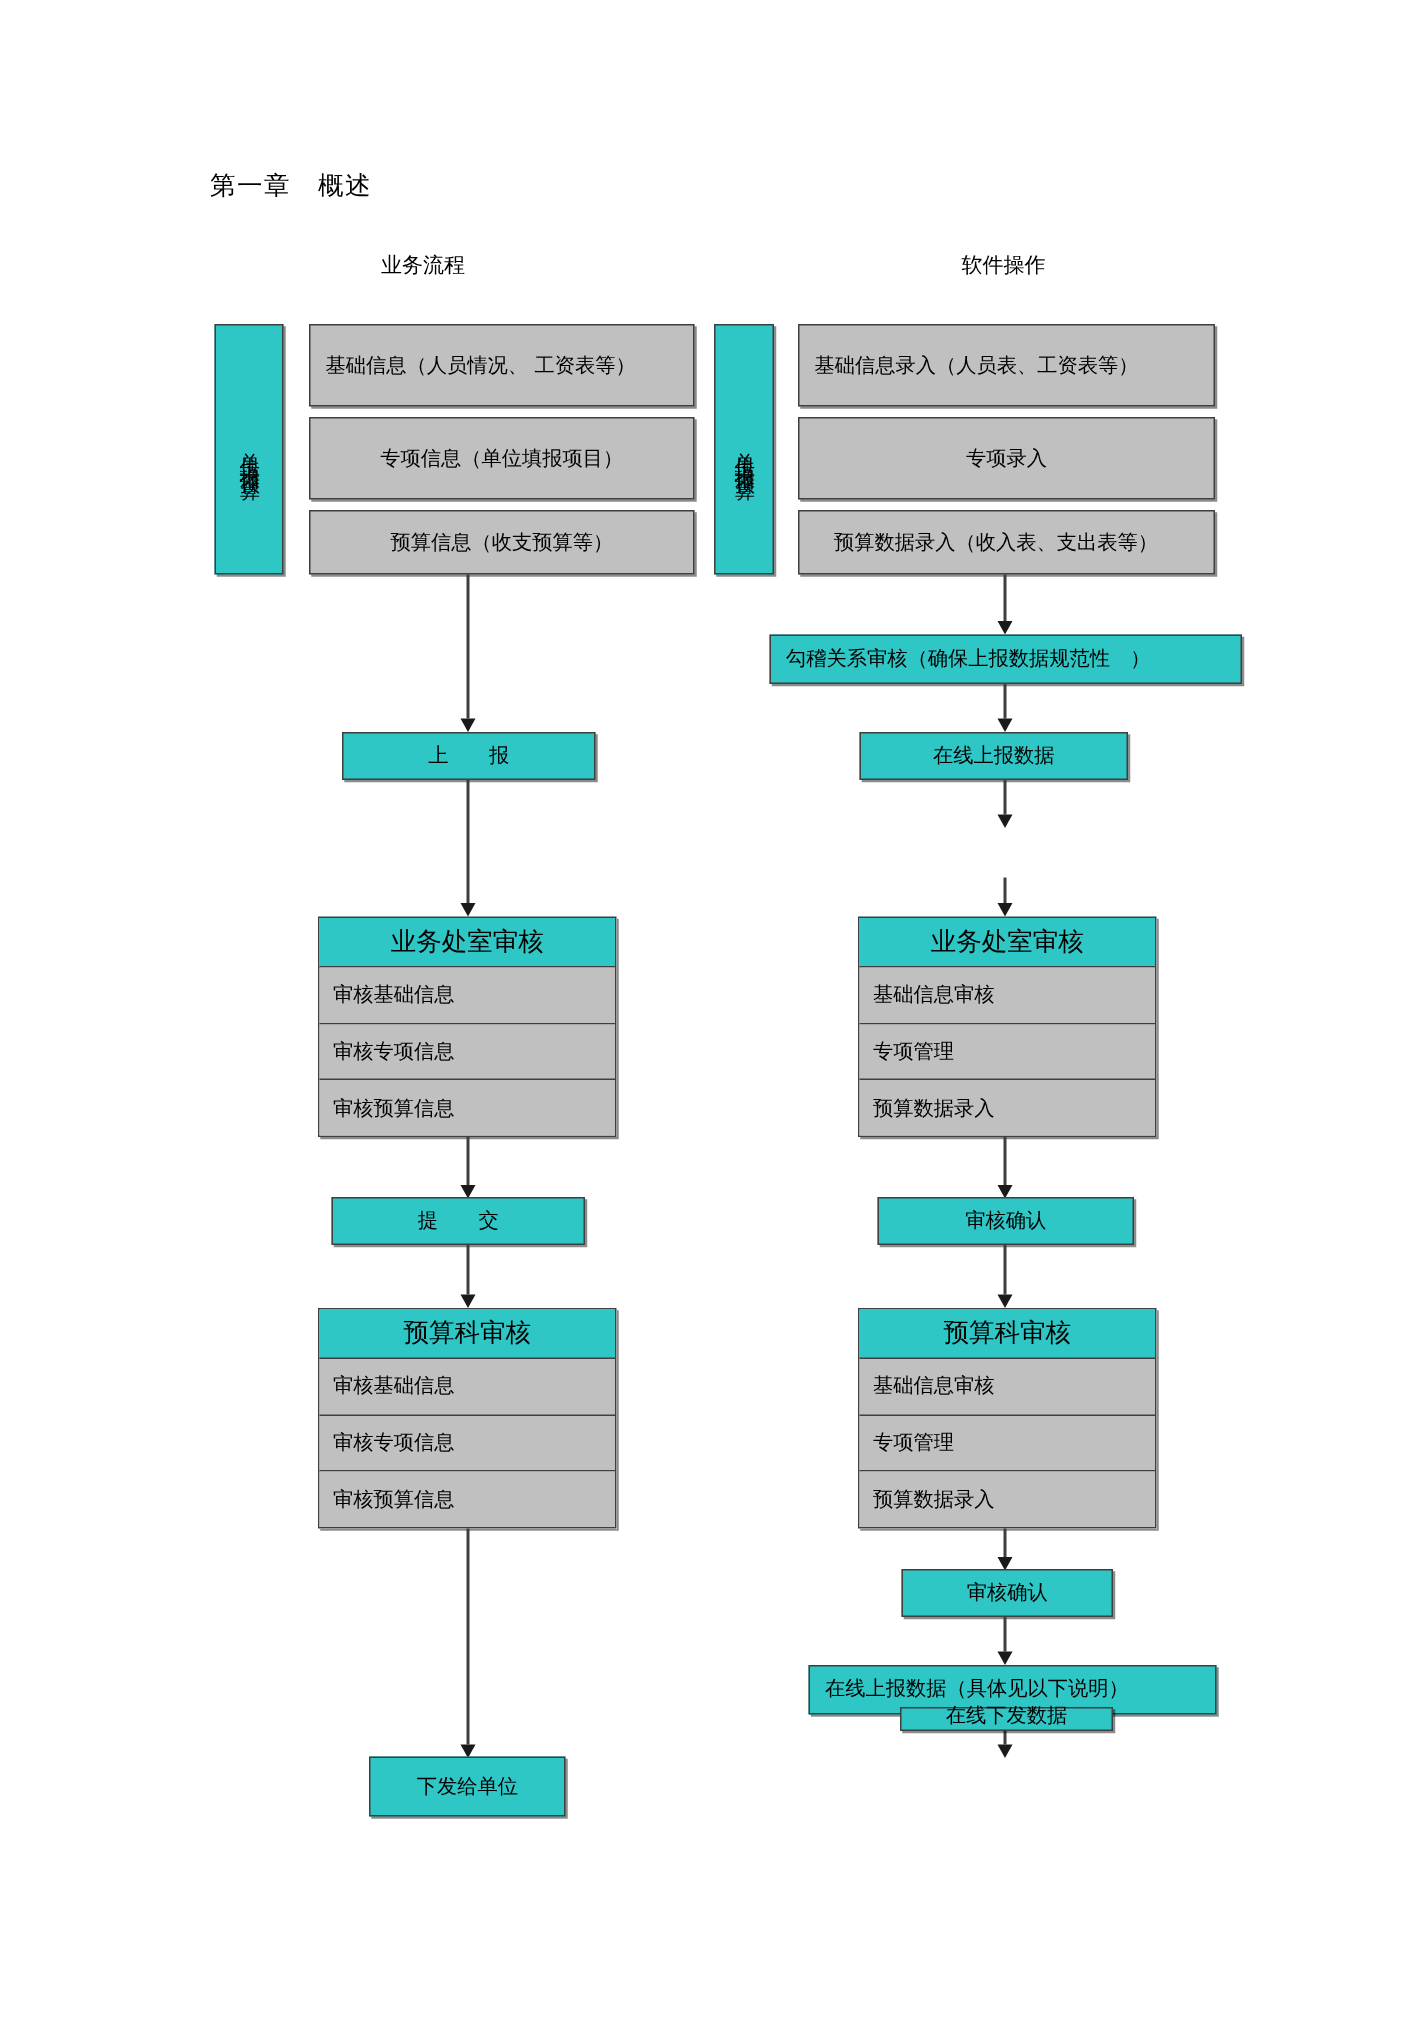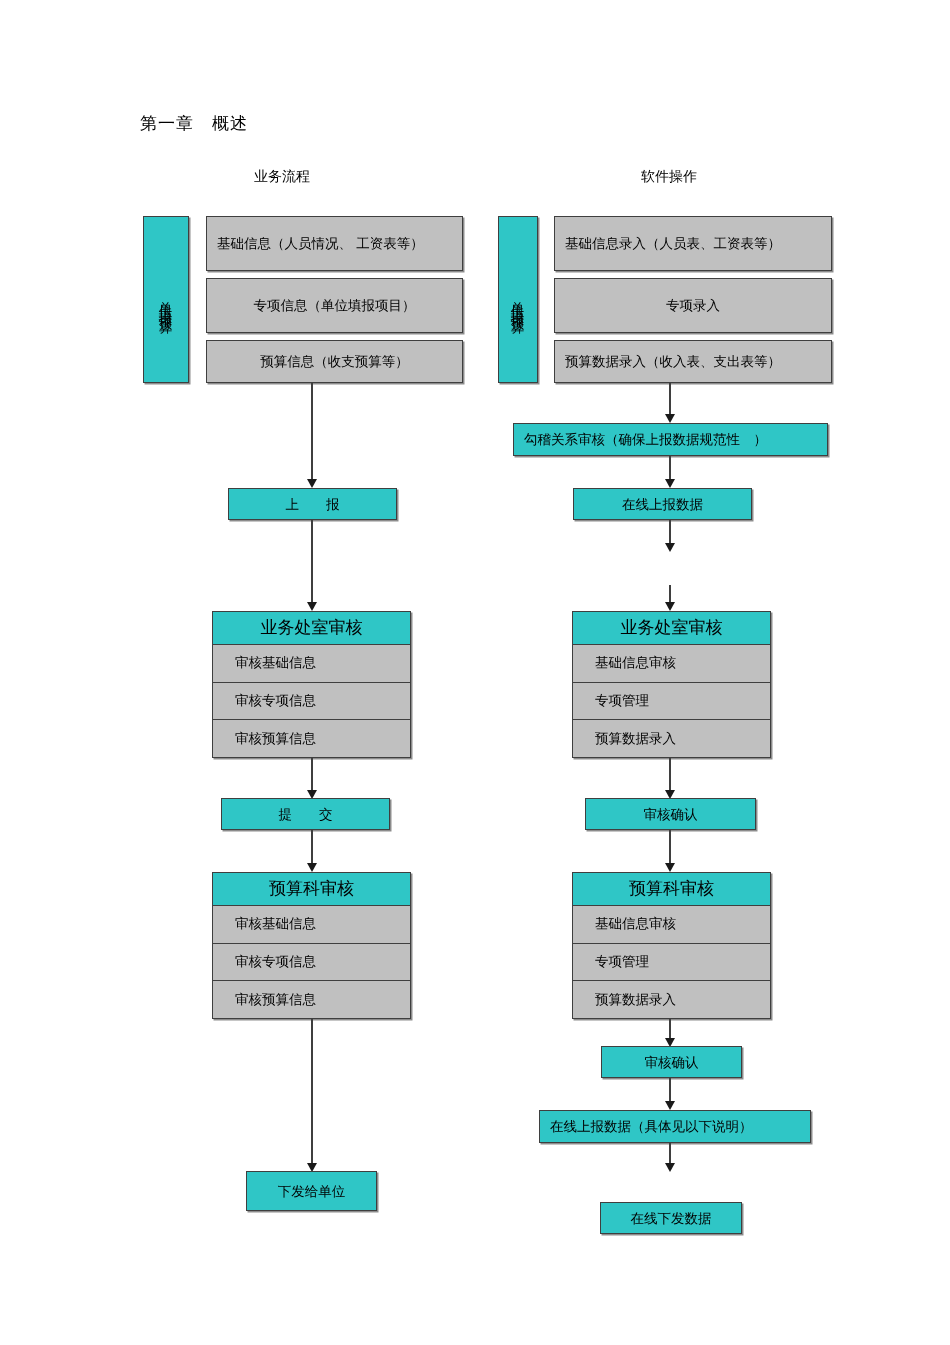--- a/index.html
+++ b/index.html
@@ -77,21 +77,21 @@
     font-size: 17px;
     border-bottom: 1px solid #3f3f3f;
     box-sizing: border-box;
     white-space: pre;
   }
   .group .g-row {
     background: #C0C0C0;
     display: flex;
     align-items: center;
     justify-content: flex-start;
-    padding-left: 22px;
+    padding-left: 9px;
     font-size: 13.5px;
     border-bottom: 1px solid #3f3f3f;
     box-sizing: border-box;
     white-space: pre;
   }
   .group .g-row:last-child { border-bottom: none; }
 
   
   .phase {
     position: absolute;
@@ -201,25 +201,25 @@
     <div class="g-row" style="height:37px;">审核预算信息</div>
   </div>
 
   <div class="arrow" style="left:311px; top:1019px; height:153px;">
     <div class="shaft" style="height:144px;"></div>
     <div class="head" style="top:144px;"></div>
   </div>
 
   <div class="node cyan" style="left:246px; top:1171px; width:131px; height:40px;">下发给单位</div>
 
-  <div class="phase" style="left:498px; top:216px; width:334px; height:146px;">
+  <div class="phase" style="left:476px; top:216px; width:334px; height:146px;">
     <div class="vlabel" style="width:40px; height:167px;">单位填报预算</div>
     <div class="pbox" style="left:56px; top:0px; width:278px; height:55px; padding-left:10px;">基础信息录入（人员表、工资表等）</div>
     <div class="pbox" style="left:56px; top:62px; width:278px; height:55px; justify-content:center;">专项录入</div>
-    <div class="pbox" style="left:56px; top:124px; width:278px; height:43px; padding-left:10px;">预算数据录入（收入表、支出表等）</div>
+    <div class="pbox" style="left:56px; top:124px; width:278px; height:43px; padding-left:23px;">预算数据录入（收入表、支出表等）</div>
   </div>
 
   <div class="arrow" style="left:669px; top:383px; height:40px;">
     <div class="shaft" style="height:31px;"></div>
     <div class="head" style="top:31px;"></div>
   </div>
 
   <div class="node cyan left-align" style="left:513px; top:423px; width:315px; height:33px;">勾稽关系审核（确保上报数据规范性　）</div>
 
   <div class="arrow" style="left:669px; top:456px; height:32px;">
@@ -278,15 +278,15 @@
     <div class="head" style="top:23px;"></div>
   </div>
 
   <div class="node cyan left-align" style="left:539px; top:1110px; width:272px; height:33px;">在线上报数据（具体见以下说明）</div>
 
   <div class="arrow" style="left:669px; top:1143px; height:29px;">
     <div class="shaft" style="height:20px;"></div>
     <div class="head" style="top:20px;"></div>
   </div>
 
-  <div class="node cyan" style="left:600px; top:1202px; width:142px; height:32px;">在线下发数据</div>
+  <div class="node cyan" style="left:600px; top:1138px; width:142px; height:16px;font-family:Liberation Mono, monospace;">在线下发数据</div>
 
 </div>
 
 </body></html>

